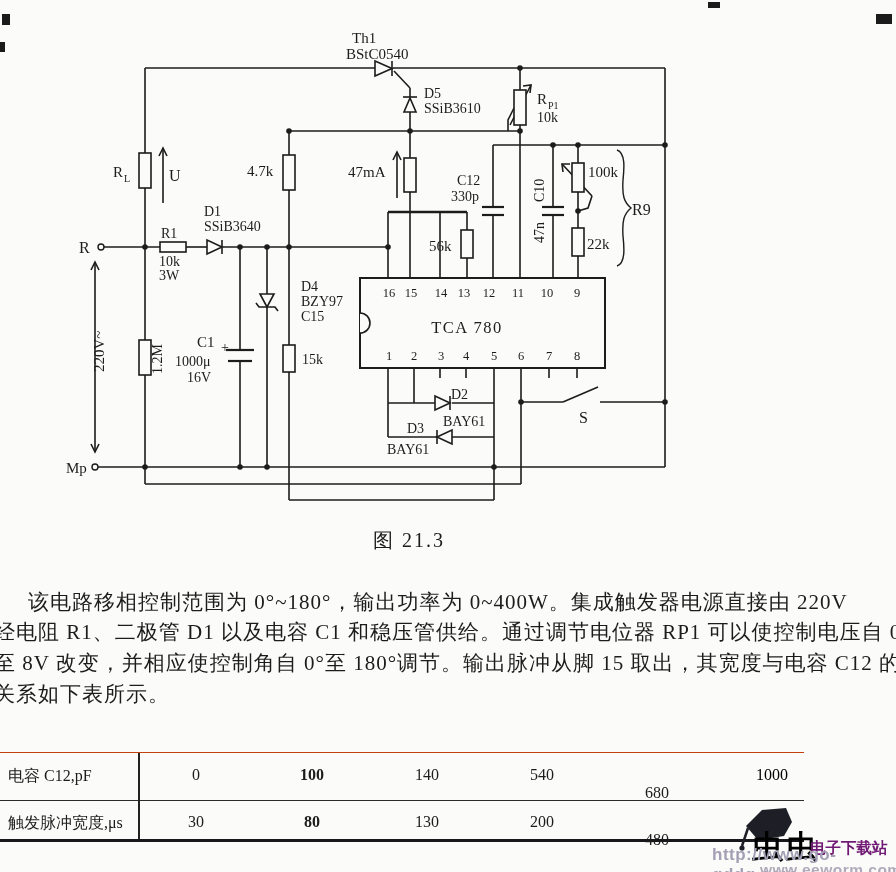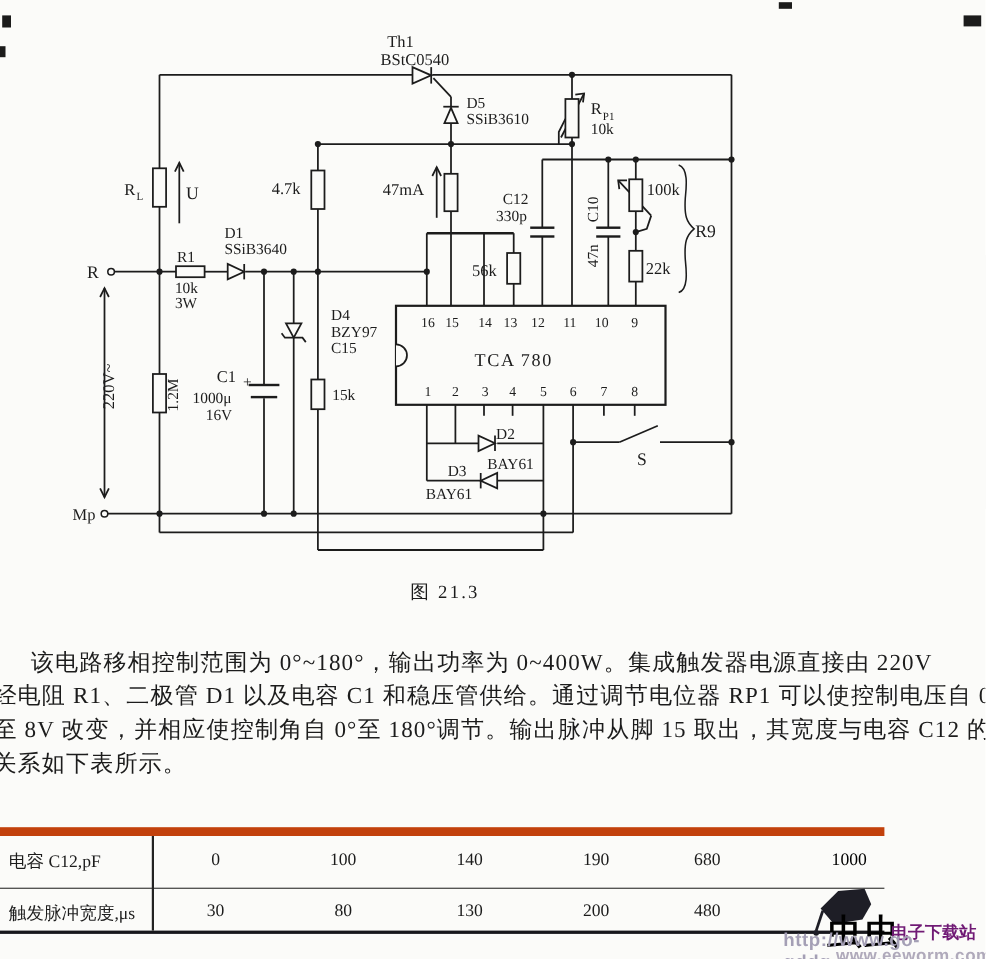--- a/index.html
+++ b/index.html
@@ -5,38 +5,38 @@
   html,body{margin:0;padding:0;background:#ffffff;}
   .page{position:relative;width:896px;height:872px;background:#fbfbf9;overflow:hidden;
         font-family:"Liberation Serif",serif;color:#1c1c1c;}
   
   .schem{position:absolute;left:0;top:0;}
   .schem text{font-family:"Liberation Serif",serif;fill:#1c1c1c;}
   .f12{font-size:12.5px;} .f14{font-size:14px;} .f15{font-size:15px;}
   .f16{font-size:16px;} .f10{font-size:10px;}
   .icname{font-size:16.5px;letter-spacing:1.5px;}
   
-  .caption{position:absolute;left:373px;top:527px;font-size:17px;letter-spacing:2px;}
+  .caption{position:absolute;left:373px;top:527px;font-size:20px;letter-spacing:2px;}
   
   .para-line{position:absolute;white-space:nowrap;font-size:21px;letter-spacing:1px;}
   .pl1{left:28px;top:588px;}
   .pl2{left:-6px;top:618px;}
   .pl3{left:-6px;top:649px;}
   .pl4{left:-6px;top:680px;}
   
   .tbl{position:absolute;left:0;top:752px;width:804px;height:86px;
-       border-top:8px solid #c2410c;border-bottom:3px solid #17171c;}
+       border-top:1px solid #c2410c;border-bottom:3px solid #17171c;}
   .tbl .hdiv{position:absolute;left:0;right:0;top:47px;height:1px;background:#2c2c2c;}
   .tbl .vdiv{position:absolute;left:138px;top:0;bottom:0;width:2px;background:#222;}
   .tlabel{position:absolute;left:8px;font-size:16px;white-space:nowrap;}
   .trow1{top:13px;} .trow2{top:60px;}
   .tval{position:absolute;width:90px;margin-left:-45px;text-align:center;font-size:16px;}
   .tval.faint{color:#000000;}
-  .c1{left:196px;} .c2{left:312px;} .c3{left:427px;} .c4{left:542px;}
-  .c5{left:643px;} .c6{left:772px;}
+  .c1{left:196px;} .c2{left:312px;font-weight:bold;} .c3{left:427px;} .c4{left:542px;}
+  .c5{left:657px;margin-top:18px;} .c6{left:772px;}
   
   .wm-logo{position:absolute;left:734px;top:798px;}
   .wm-brand{position:absolute;left:752px;top:826px;font-size:31px;font-weight:bold;
             letter-spacing:3px;color:#000000;font-family:"Liberation Sans",sans-serif;}
   .wm-site{position:absolute;left:810px;top:838px;font-size:15.5px;font-weight:bold;
            color:#701a75;font-family:"Liberation Sans",sans-serif;}
   .wm-url1{position:absolute;left:712px;top:845px;font-size:17px;font-weight:bold;
            color:#a49fb5;font-family:"Liberation Sans",sans-serif;letter-spacing:0.5px;}
   .wm-url2{position:absolute;left:760px;top:861px;font-size:15.5px;font-weight:bold;
            color:#b0aabb;font-family:"Liberation Sans",sans-serif;letter-spacing:0.5px;}
@@ -285,21 +285,21 @@
   </div>
 
   <div class="tbl">
     <div class="hdiv"></div>
     <div class="vdiv"></div>
     <div class="tlabel trow1">电容 C12,pF</div>
     <div class="tlabel trow2">触发脉冲宽度,μs</div>
     <div class="tval trow1 c1">0</div>
     <div class="tval trow1 c2">100</div>
     <div class="tval trow1 c3">140</div>
-    <div class="tval trow1 c4">190</div>
+    <div class="tval trow1 c4">540</div>
     <div class="tval trow1 c5">680</div>
     <div class="tval trow1 c6 faint">1000</div>
     <div class="tval trow2 c1">30</div>
     <div class="tval trow2 c2">80</div>
     <div class="tval trow2 c3">130</div>
     <div class="tval trow2 c4">200</div>
     <div class="tval trow2 c5">480</div>
     <div class="tval trow2 c6"></div>
   </div>
 

